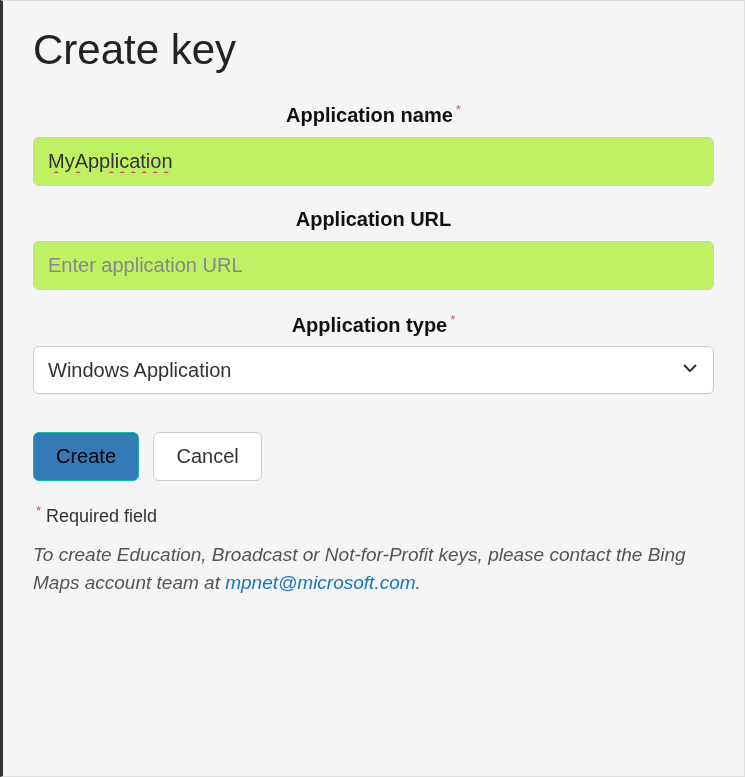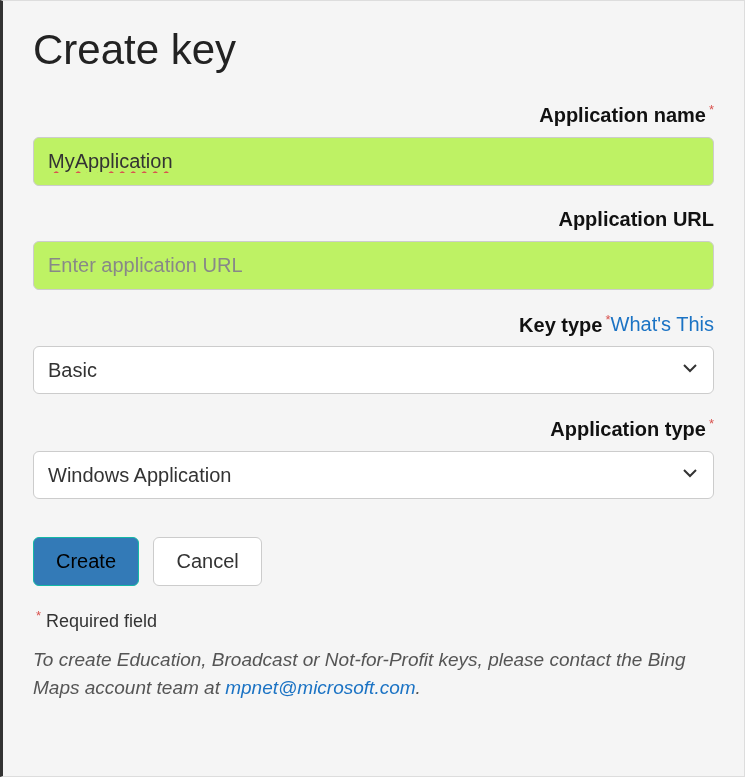--- a/index.html
+++ b/index.html
@@ -28,21 +28,21 @@
       font-weight: 400;
       color: #222;
       margin-top: 5px;
       margin-bottom: 28px;
     }
     .form-group {
       margin-bottom: 22px;
     }
     .label-row {
       display: flex;
-      justify-content: flex-end;
+      justify-content: center;
       align-items: baseline;
       margin-bottom: 10px;
     }
     label {
       font-size: 20px;
       font-weight: 700;
       color: #111;
     }
     .required {
       color: #d9534f;
@@ -152,38 +152,20 @@
     <input type="text" class="text-input spellcheck-value" value="MyApplication" style="">
   </div>
 
   <div class="form-group">
     <div class="label-row">
       <label>Application URL</label>
     </div>
     <input type="text" class="text-input" placeholder="Enter application URL" style="">
   </div>
 
-  <div class="form-group">
-    <div class="label-row">
-      <label>
-        <span>Key type</span><span class="required">*</span>
-      </label>
-      <a class="help-link">What's This</a>
-    </div>
-    <div class="select-wrap">
-      <select class="select-input">
-        <option selected="">Basic</option>
-      </select>
-      <span class="chevron">
-        <svg width="16" height="16" viewBox="0 0 16 16">
-            <path d="M2 5 L8 11 L14 5" fill="none" stroke="#333" stroke-width="2"></path>
-          </svg>
-      </span>
-    </div>
-  </div>
 
   <div class="form-group">
     <div class="label-row">
       <label>
         <span>Application type</span><span class="required">*</span>
       </label>
     </div>
     <div class="select-wrap">
       <select class="select-input">
         <option selected="">Windows Application</option>

